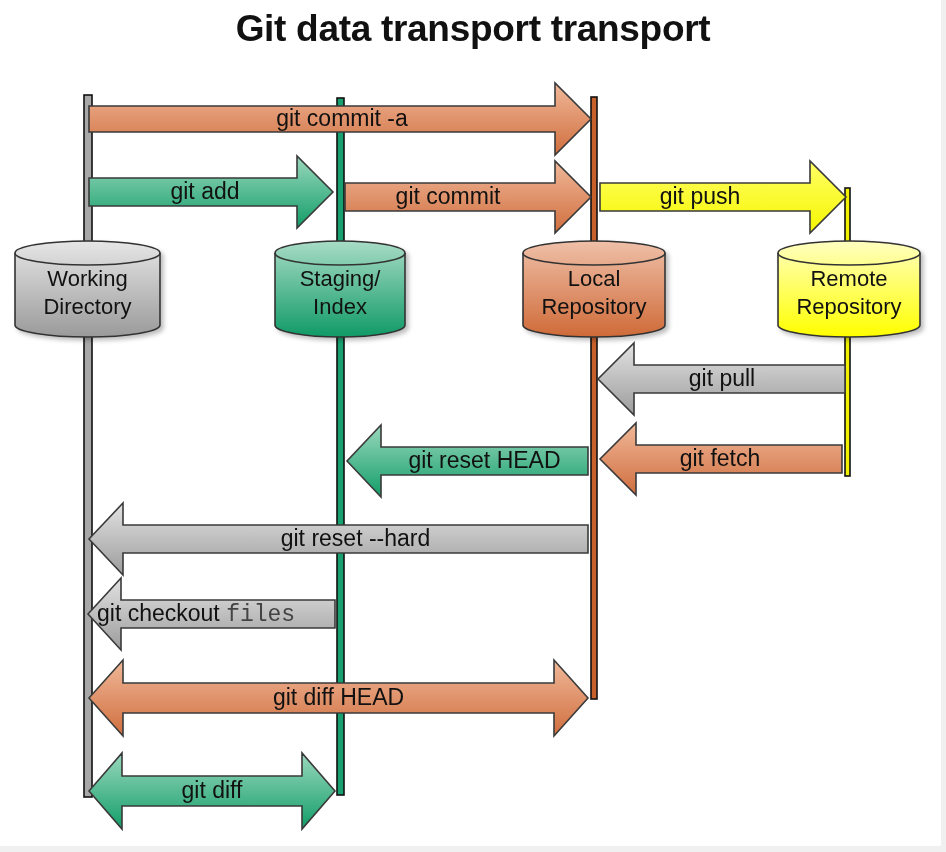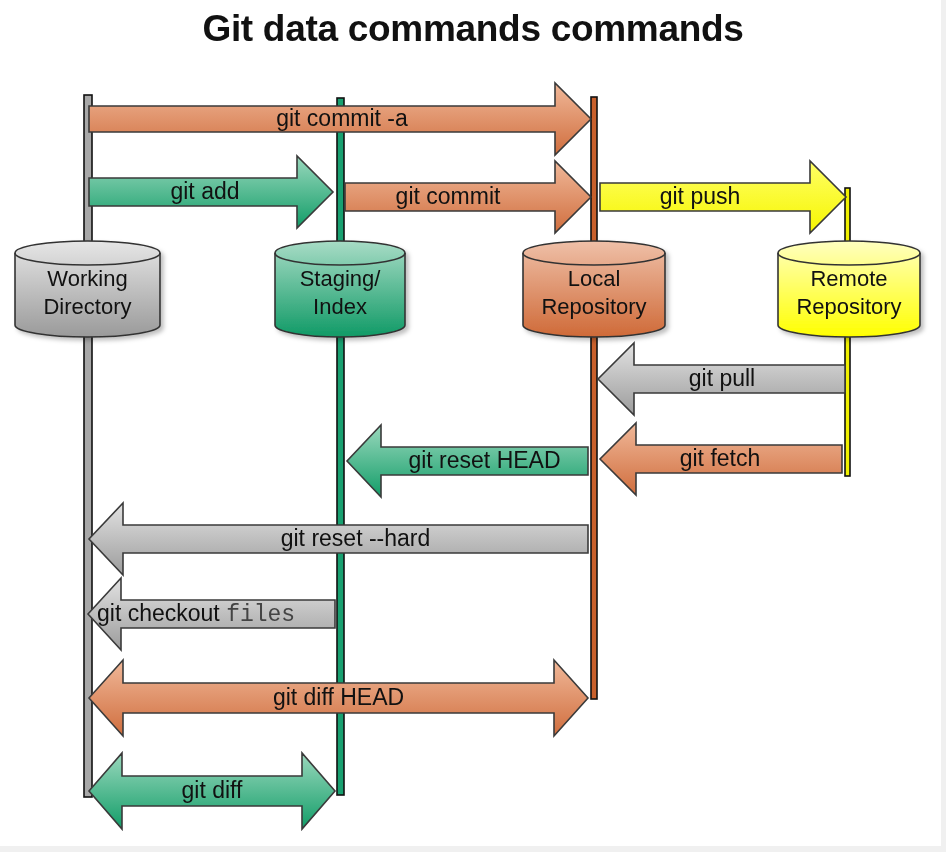--- a/index.html
+++ b/index.html
@@ -11,21 +11,21 @@
   .lbl { font-family: "Liberation Sans", sans-serif; font-size: 23px; fill: #111; }
   .mono { font-family: "Liberation Mono", monospace; fill: #444; }
   .cyl-lbl { font-family: "Liberation Sans", sans-serif; font-size: 22px; fill: #111; }
 </style>
 </head>
 <body>
 
 <div class="frame-right"></div>
 <div class="frame-bottom"></div>
 
-<div id="title">Git data commands commands</div>
+<div id="title">Git data transport transport</div>
 
 <svg id="diagram" width="946" height="852" xmlns="http://www.w3.org/2000/svg">
   <defs>
     <linearGradient id="g-working" x1="0" y1="0" x2="0" y2="1">
       <stop offset="0" stop-color="#e6e6e6"></stop>
         <stop offset="1" stop-color="#9a9a9a"></stop>
     </linearGradient>
     <linearGradient id="g-staging" x1="0" y1="0" x2="0" y2="1">
       <stop offset="0" stop-color="#a8dcc6"></stop>
         <stop offset="1" stop-color="#109a66"></stop>

